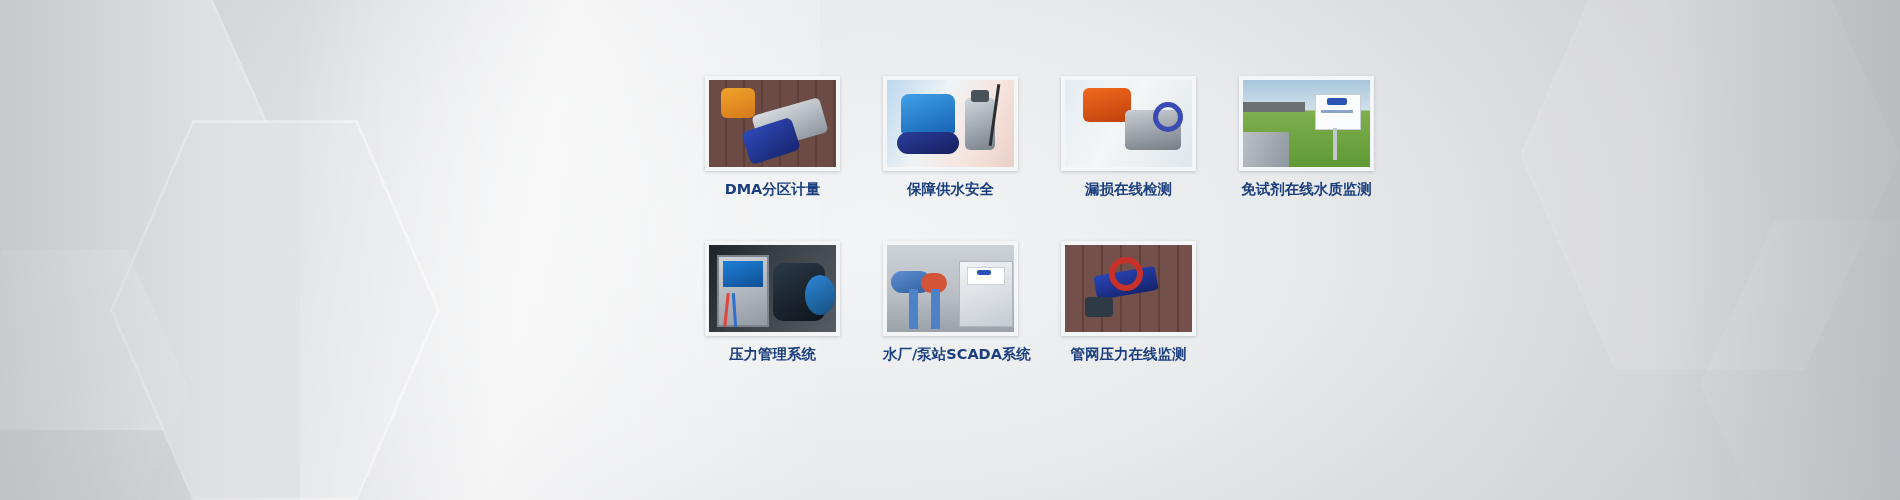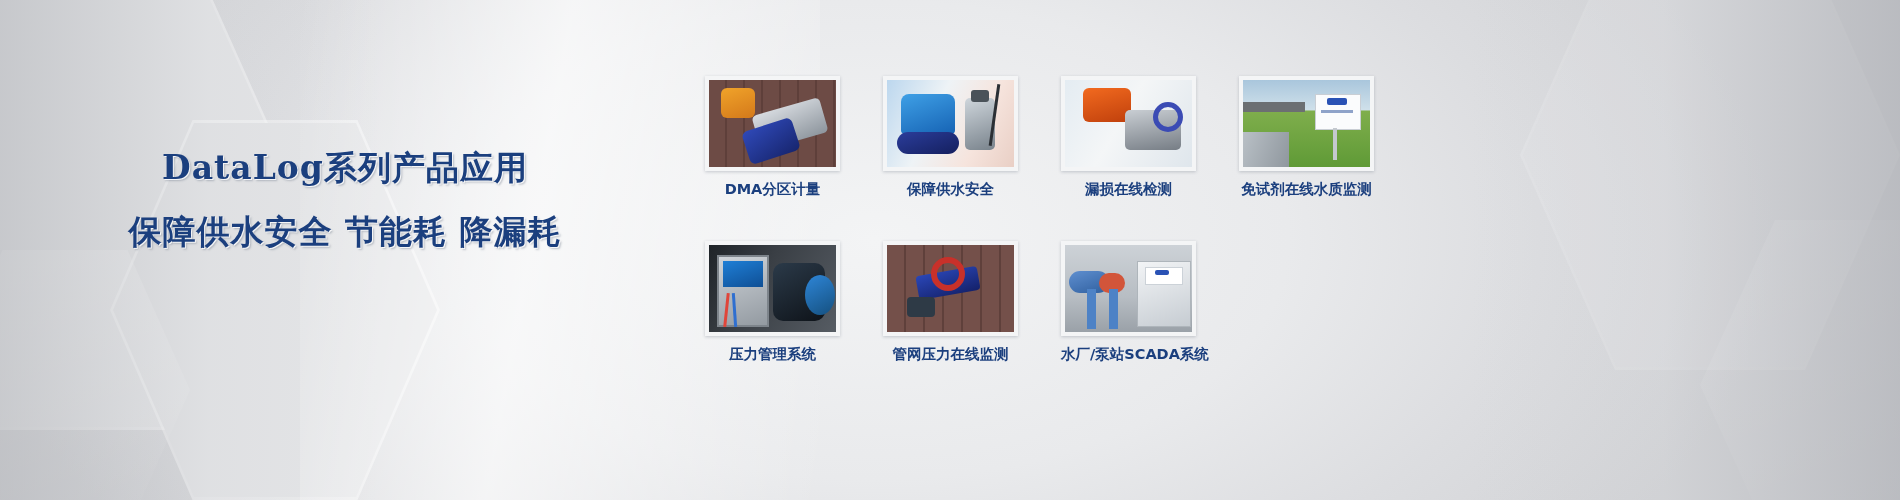--- a/index.html
+++ b/index.html
@@ -148,24 +148,20 @@
     <div class="hexline" style="left:110px;top:120px;width:330px;height:380px;"></div>
     <div class="hex" style="left:-60px;top:250px;width:250px;height:280px;"></div>
     <div class="hexline" style="left:1520px;top:-60px;width:380px;height:430px;opacity:.35;"></div>
     <div class="hex" style="left:1700px;top:220px;width:300px;height:330px;opacity:.3;"></div>
   </div>
 
   <div class="vleft"></div>
   <div class="vright"></div>
   <div class="sheen"></div>
 
-  <div class="headline">
-    <div class="hl-line hl-1">DataLog系列产品应用</div>
-    <div class="hl-line hl-2">保障供水安全 节能耗 降漏耗</div>
-  </div>
 
   <div class="grid">
 
     <div class="card">
       <div class="thumb t1">
           <div class="inner">
             <div class="o1"></div>
             <div class="o2"></div>
             <div class="o3"></div>
           </div>
@@ -218,42 +214,42 @@
           <div class="inner">
             <div class="o3"></div>
             <div class="o4"></div>
             <div class="o1"></div>
             <div class="o2"></div>
             <div class="w1"></div>
             <div class="w2"></div>
           </div>
         </div>
       <div class="cap">压力管理系统</div>
-    </div>
-
-    <div class="card">
-      <div class="thumb t7">
-          <div class="inner">
-            <div class="o1"></div>
-            <div class="o2"></div>
-            <div class="o3"></div>
-          </div>
-        </div>
-      <div class="cap">管网压力在线监测</div>
     </div>
 
     <div class="card">
       <div class="thumb t8">
           <div class="inner">
             <div class="p1"></div>
             <div class="p4"></div>
             <div class="p2"></div>
             <div class="p3"></div>
             <div class="cab"></div>
             <div class="lbl"></div>
             <div class="lg"></div>
           </div>
         </div>
       <div class="cap">水厂/泵站SCADA系统</div>
     </div>
 
+    <div class="card">
+      <div class="thumb t7">
+          <div class="inner">
+            <div class="o1"></div>
+            <div class="o2"></div>
+            <div class="o3"></div>
+          </div>
+        </div>
+      <div class="cap">管网压力在线监测</div>
+    </div>
+
   </div>
 </div>
 
 </body></html>

